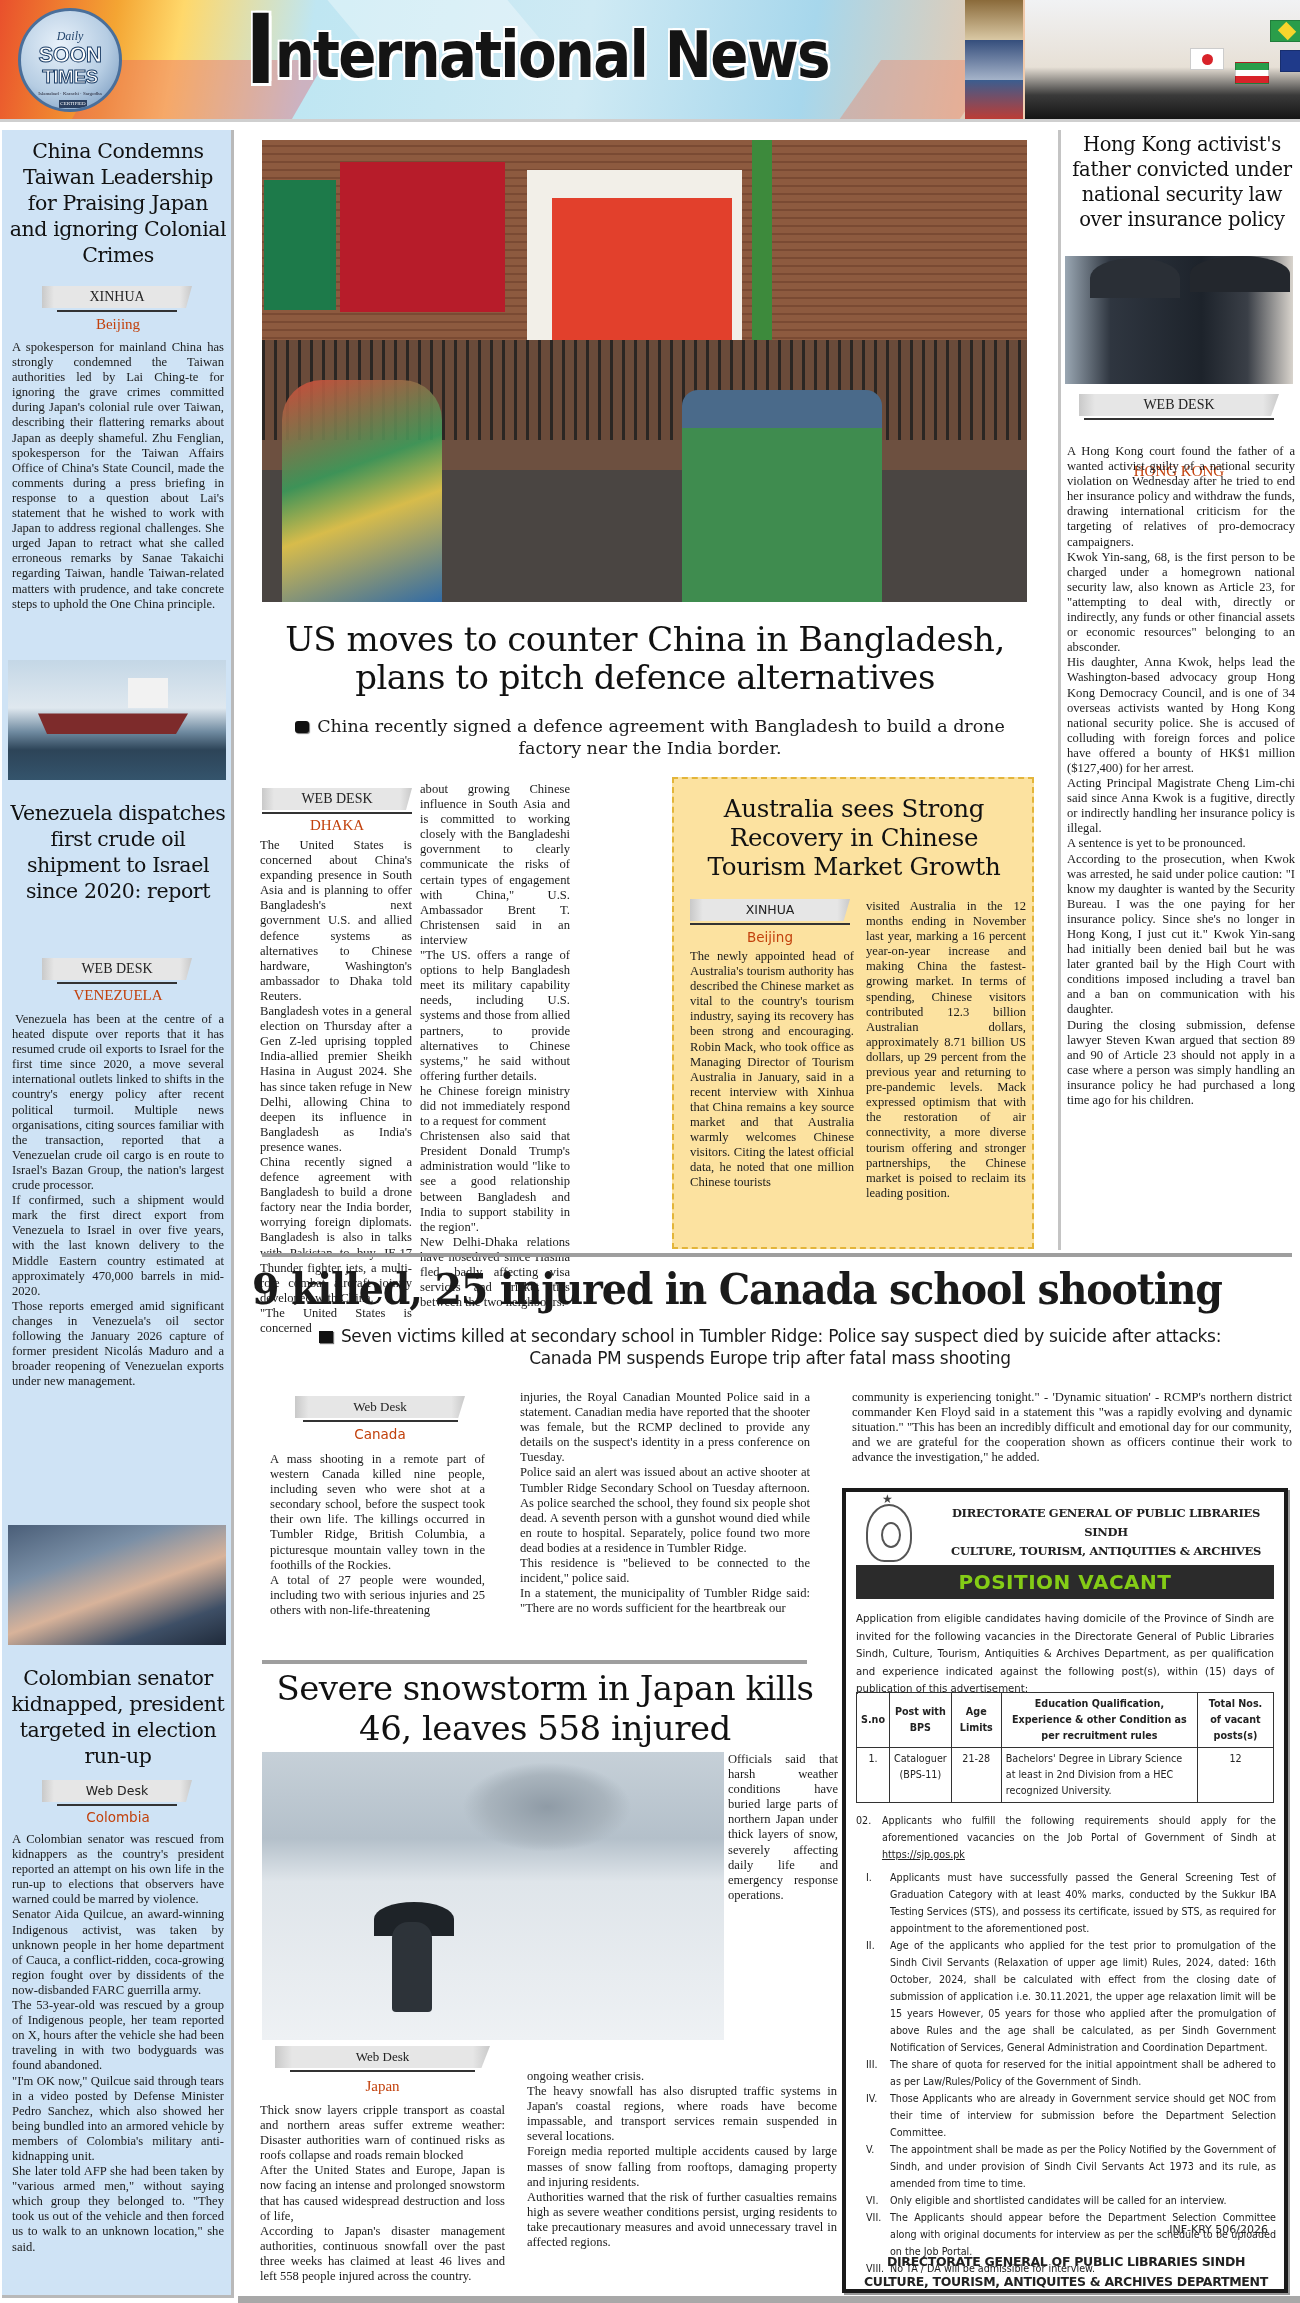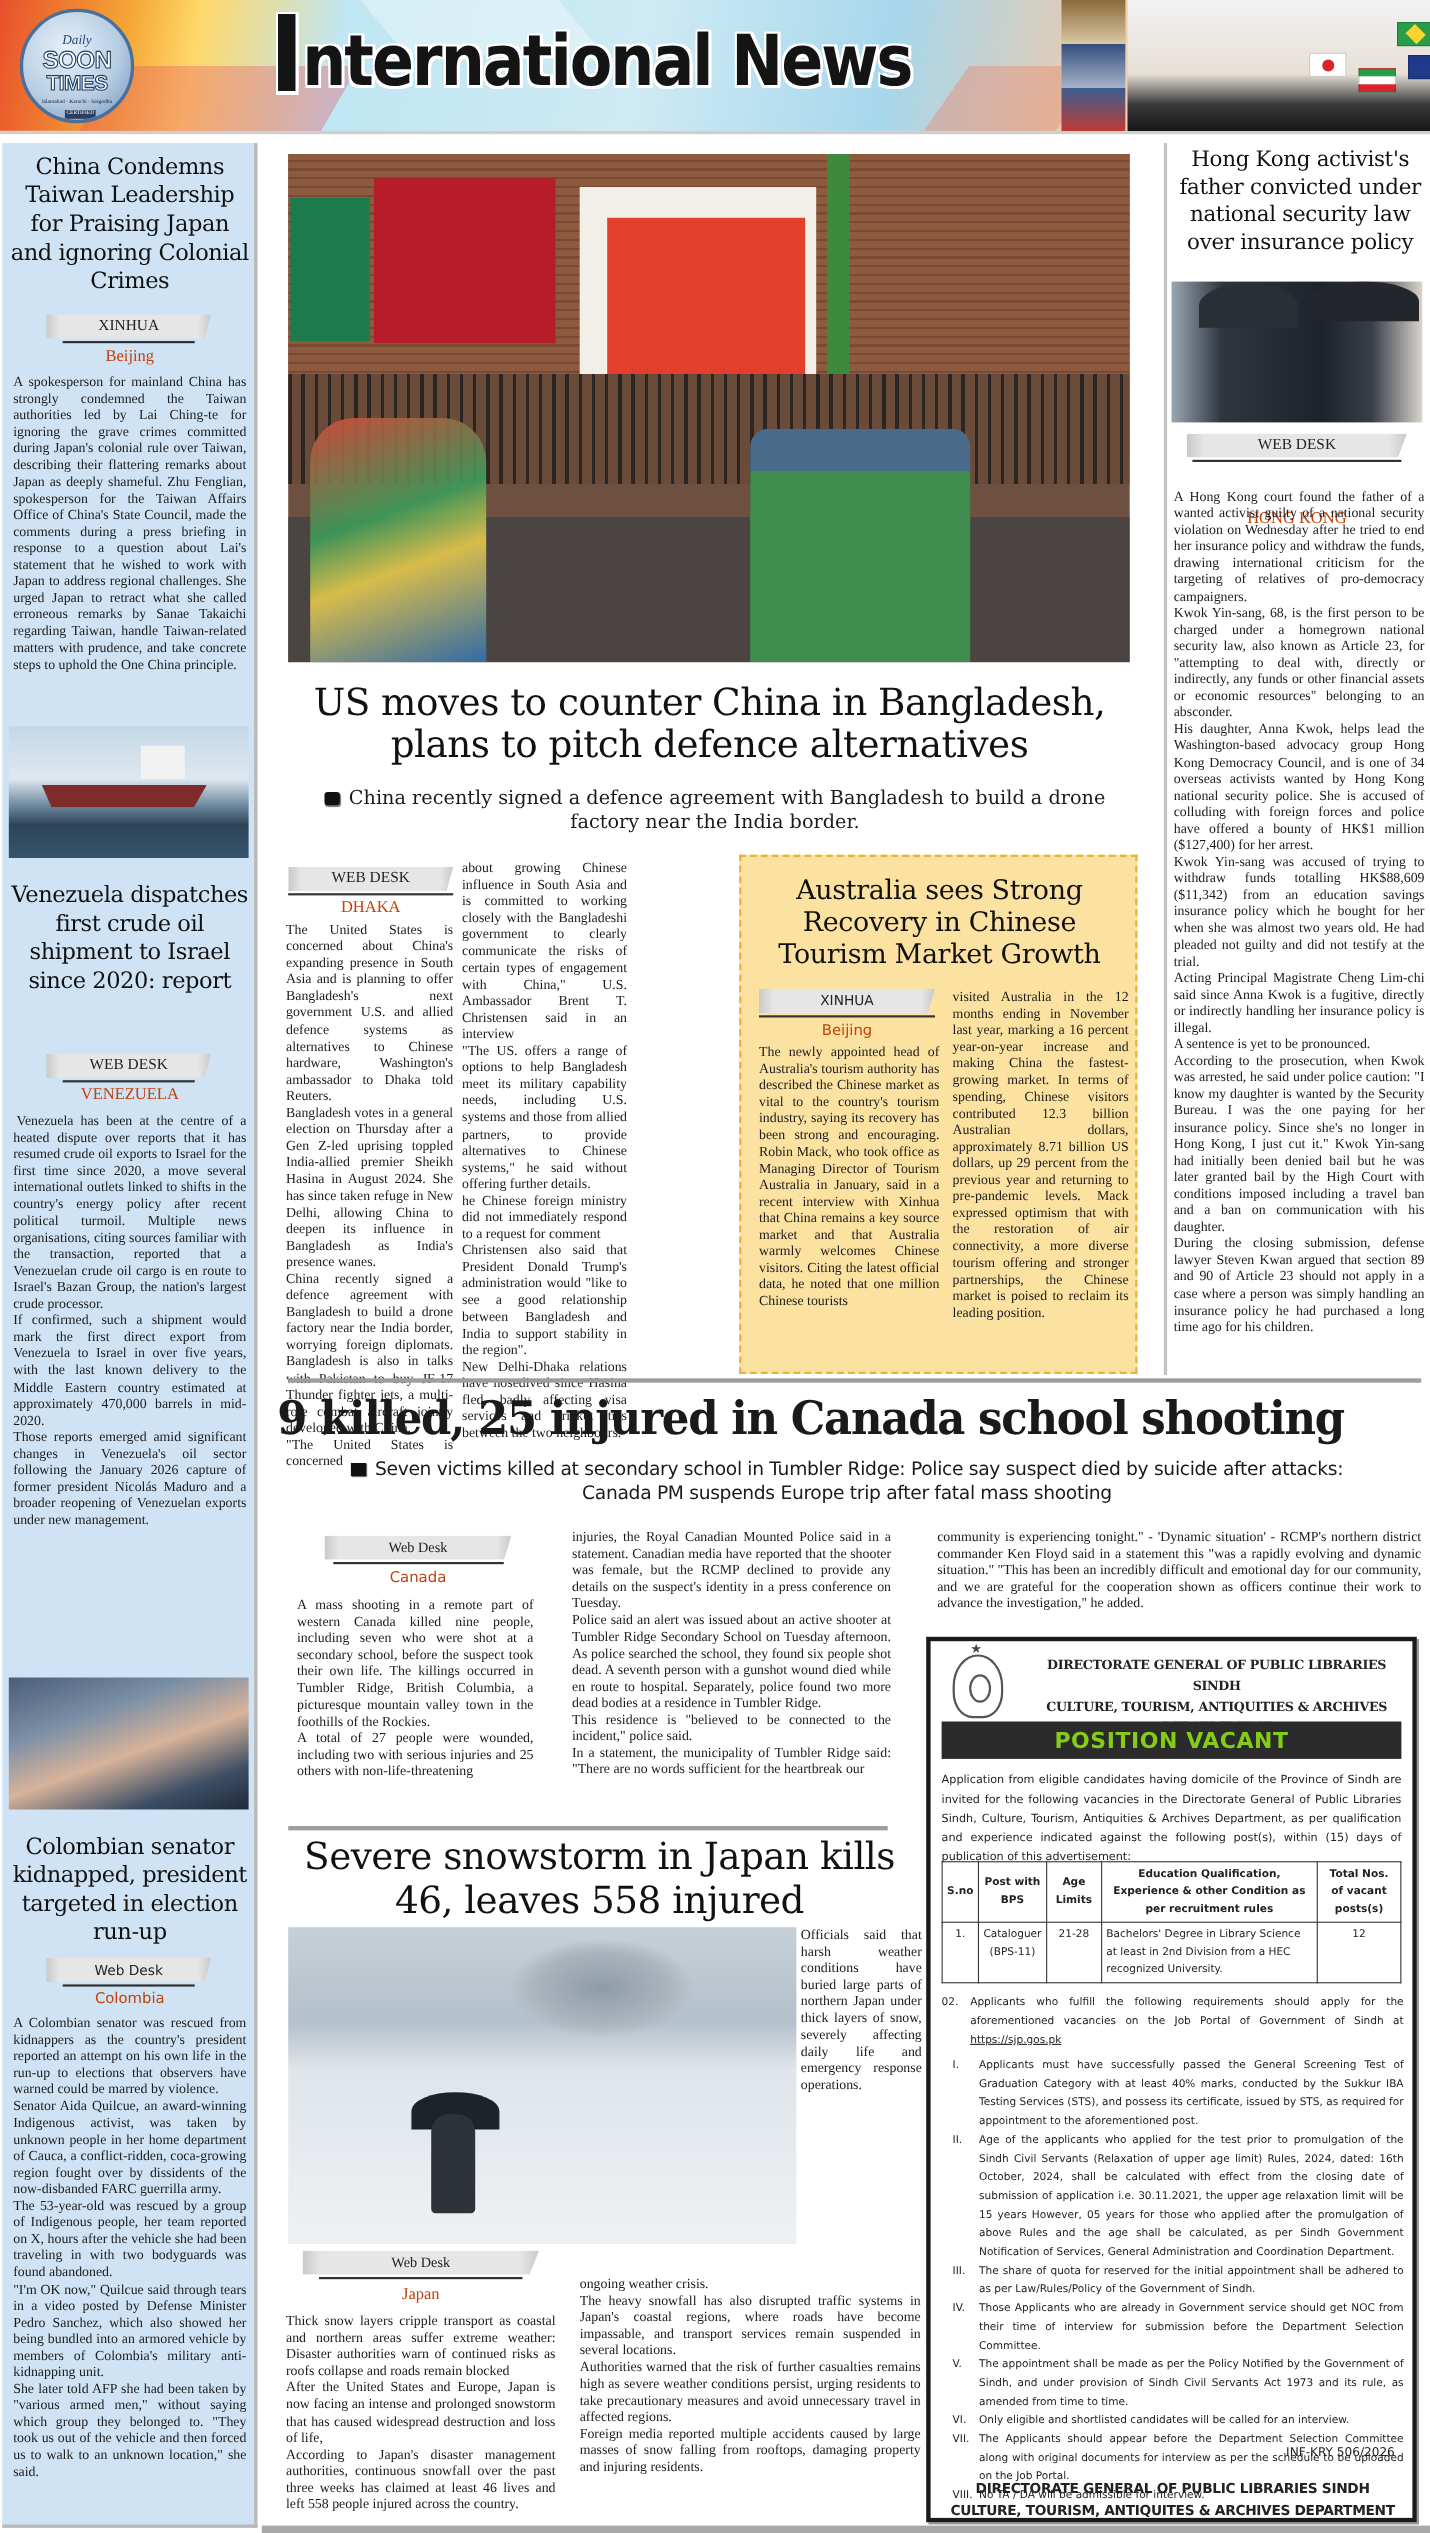--- a/index.html
+++ b/index.html
@@ -309,21 +309,20 @@
   </div>
   <div class="byline-box r-by">
     <span class="byline-tab">WEB DESK</span>
     <span class="byline-rule" style="width:190px"></span>
   </div>
   <span class="dateline r-dl">HONG KONG</span>
   <div class="body-text r-body">
     <p>A Hong Kong court found the father of a wanted activist guilty of a national security violation on Wednesday after he tried to end her insurance policy and withdraw the funds, drawing international criticism for the targeting of relatives of pro-democracy campaigners.</p>
     <p>Kwok Yin-sang, 68, is the first person to be charged under a homegrown national security law, also known as Article 23, for "attempting to deal with, directly or indirectly, any funds or other financial assets or economic resources" belonging to an absconder.</p>
     <p>His daughter, Anna Kwok, helps lead the Washington-based advocacy group Hong Kong Democracy Council, and is one of 34 overseas activists wanted by Hong Kong national security police. She is accused of colluding with foreign forces and police have offered a bounty of HK$1 million ($127,400) for her arrest.</p>
-    <p>Kwok Yin-sang was accused of trying to withdraw funds totalling HK$88,609 ($11,342) from an education savings insurance policy which he bought for her when she was almost two years old. He had pleaded not guilty and did not testify at the trial.</p>
     <p>Acting Principal Magistrate Cheng Lim-chi said since Anna Kwok is a fugitive, directly or indirectly handling her insurance policy is illegal.</p>
     <p>A sentence is yet to be pronounced.</p>
     <p>According to the prosecution, when Kwok was arrested, he said under police caution: "I know my daughter is wanted by the Security Bureau. I was the one paying for her insurance policy. Since she's no longer in Hong Kong, I just cut it." Kwok Yin-sang had initially been denied bail but he was later granted bail by the High Court with conditions imposed including a travel ban and a ban on communication with his daughter.</p>
     <p>During the closing submission, defense lawyer Steven Kwan argued that section 89 and 90 of Article 23 should not apply in a case where a person was simply handling an insurance policy he had purchased a long time ago for his children.</p>
   </div>
 </aside>
 
 <div class="hrule"></div>
 <h1 class="can-hl">9 killed, 25 injured in Canada school shooting</h1>
 <div class="can-sub"><span class="bullet-sq" style="border-radius:0"></span><span>Seven victims killed at secondary school in Tumbler Ridge: Police say suspect died by suicide after attacks: Canada PM suspends Europe trip after fatal mass shooting</span></div>
@@ -362,22 +361,22 @@
 </div>
 <span class="dateline jp-dl">Japan</span>
 <div class="body-text jp-c1">
   <p>Thick snow layers cripple transport as coastal and northern areas suffer extreme weather: Disaster authorities warn of continued risks as roofs collapse and roads remain blocked</p>
   <p>After the United States and Europe, Japan is now facing an intense and prolonged snowstorm that has caused widespread destruction and loss of life,</p>
   <p>According to Japan's disaster management authorities, continuous snowfall over the past three weeks has claimed at least 46 lives and left 558 people injured across the country.</p>
 </div>
 <div class="body-text jp-c3">
   <p>ongoing weather crisis.</p>
   <p>The heavy snowfall has also disrupted traffic systems in Japan's coastal regions, where roads have become impassable, and transport services remain suspended in several locations.</p>
+  <p>Foreign media reported multiple accidents caused by large masses of snow falling from rooftops, damaging property and injuring residents.</p>
   <p>Authorities warned that the risk of further casualties remains high as severe weather conditions persist, urging residents to take precautionary measures and avoid unnecessary travel in affected regions.</p>
-  <p>Foreign media reported multiple accidents caused by large masses of snow falling from rooftops, damaging property and injuring residents.</p>
 </div>
 
 <section class="ad">
   <div class="ad-emblem"></div>
   <div class="ad-head">
     <div>DIRECTORATE GENERAL OF PUBLIC LIBRARIES SINDH</div>
     <div>CULTURE, TOURISM, ANTIQUITIES &amp; ARCHIVES DEPAERTMENT</div>
     <div>GOVERNMENT OF SINDH</div>
   </div>
   <div class="ad-banner">POSITION VACANT</div>

